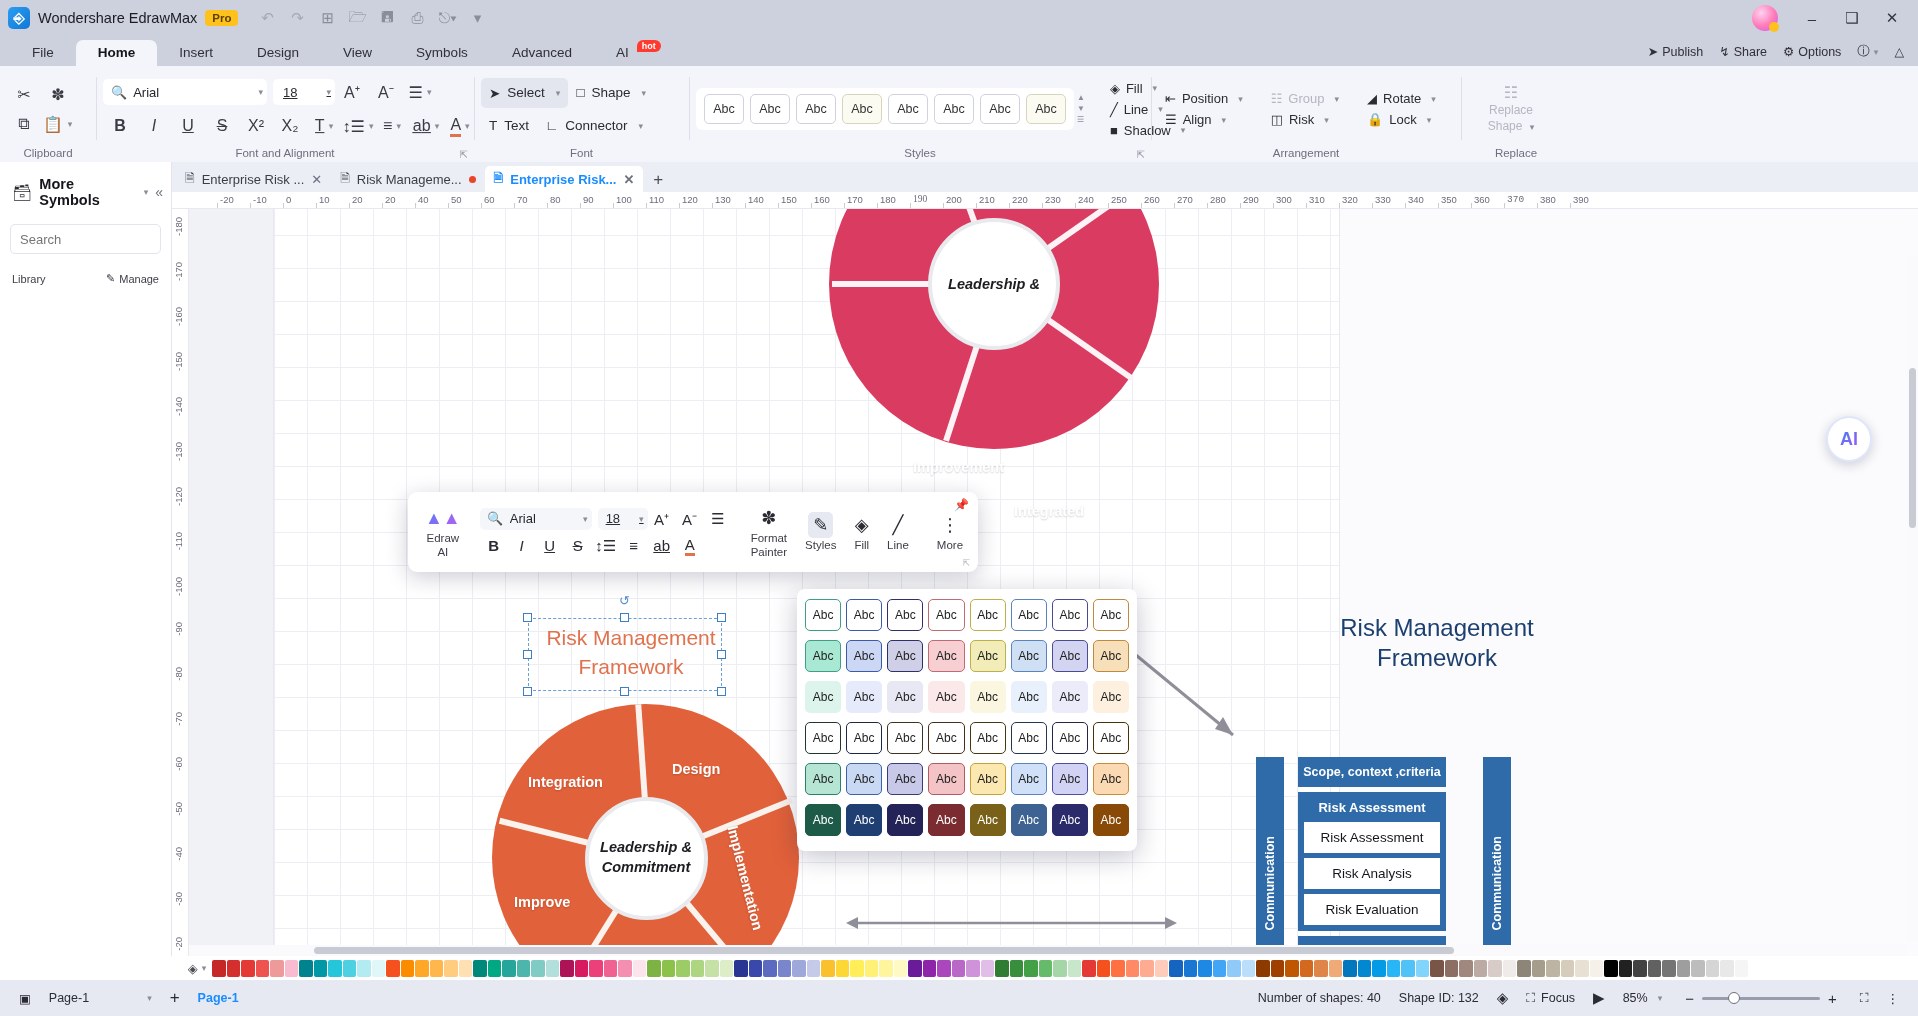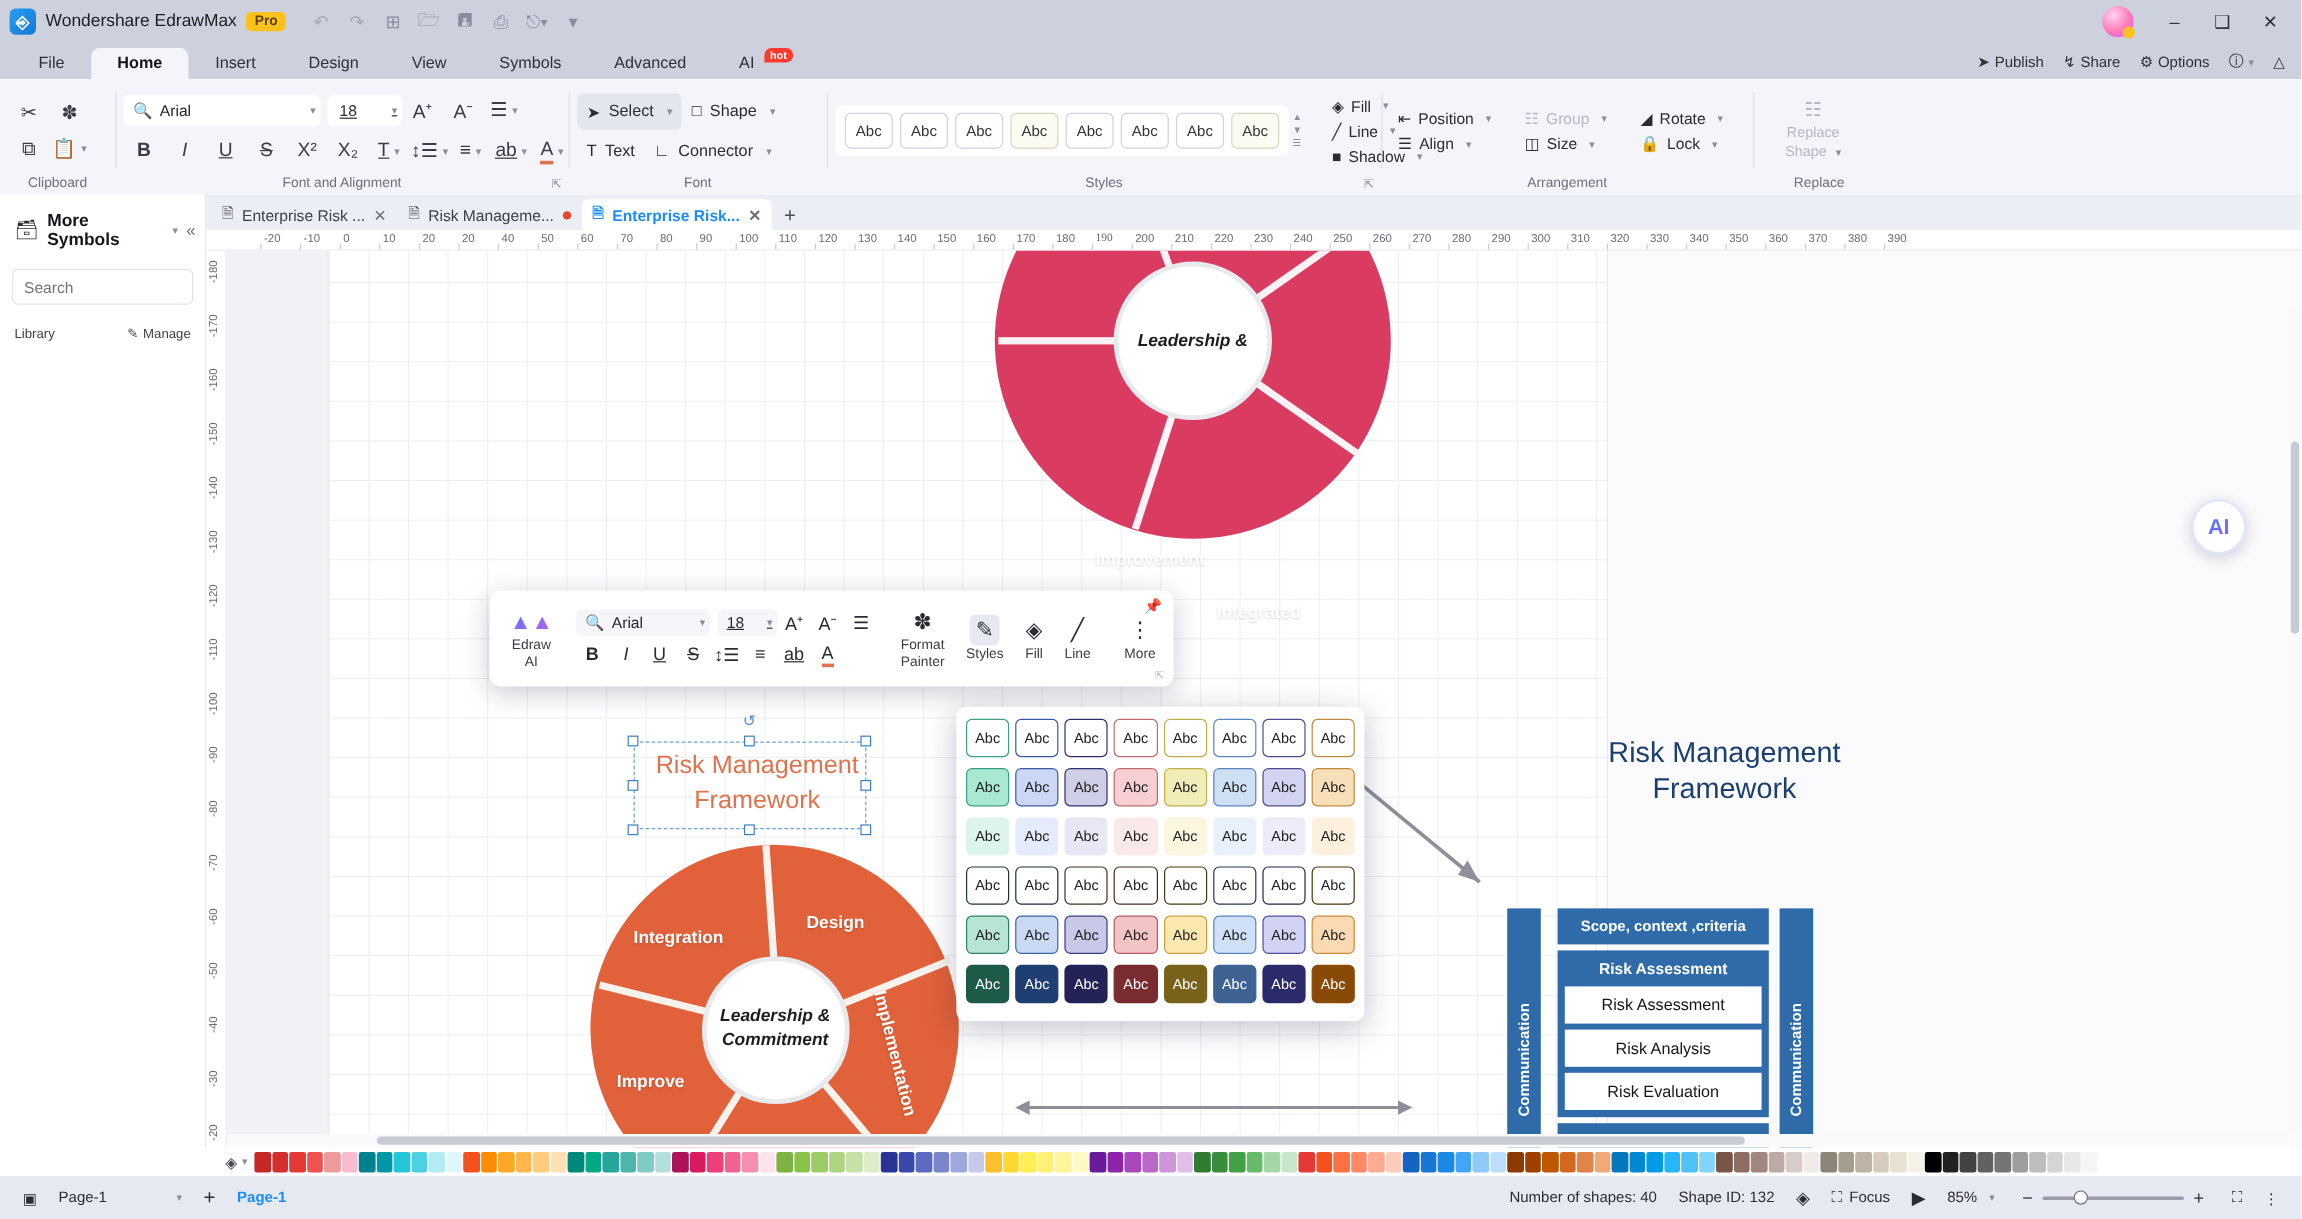--- a/index.html
+++ b/index.html
@@ -211,21 +211,21 @@
   
   .rtitle { position:absolute; left: 1118px; top: 404px; width: 260px; text-align:center;
             font-size:24px; color:#1b3f6f; line-height: 1.25; }
 
   
   .bfw { position:absolute; left: 1067px; top: 540px; width: 255px; }
   .bcol { position:absolute; top: 8px; width: 28px; height: 252px; background:#2e6ba8;
           color:#fff; font-weight:bold; font-size:12.5px; display:flex; align-items:center;
           justify-content:center; }
   .bcol span { writing-mode: vertical-rl; transform: rotate(180deg); }
-  .bstack { position:absolute; left: 42px; top: 8px; width: 176px; }
+  .bstack { position:absolute; left: 42px; top: 8px; width: 148px; }
   .bbar { background:#2e6ba8; color:#fff; font-weight:bold; font-size:12.5px; text-align:center;
           padding: 8px 4px; margin-bottom: 5px; }
   .bgroup { background:#2e6ba8; padding: 6px; margin-bottom: 5px; }
   .bgroup .ghead { color:#fff; font-weight:bold; font-size:13px; text-align:center; padding: 2px 0 7px; }
   .bitem { background:#fff; color:#15151c; font-size:13.5px; text-align:center; padding: 8px 4px;
            margin-bottom: 5px; }
   .bitem:last-child { margin-bottom: 0; }
 
   .arrow-diag { position:absolute; left: 940px; top: 440px; width: 120px; height: 100px; }
   .arrow-h { position:absolute; left: 655px; top: 705px; width: 335px; height: 18px; }
@@ -507,21 +507,21 @@
           </div>
         </div>
         <div class="menu-stack">
           <div class="mini-item disabled">
             <span>☷</span>
             <span>Group</span>
             <span class="caret">▾</span>
           </div>
           <div class="mini-item">
             <span>◫</span>
-            <span>Size</span>
+            <span>Risk</span>
             <span class="caret">▾</span>
           </div>
         </div>
         <div class="menu-stack">
           <div class="mini-item">
             <span>◢</span>
             <span>Rotate</span>
             <span class="caret">▾</span>
           </div>
           <div class="mini-item">
@@ -665,21 +665,21 @@
             <div class="tk" style="left: 1170px;">320</div>
             <div class="tl" style="left: 1167px;"></div>
             <div class="tk" style="left: 1203px;">330</div>
             <div class="tl" style="left: 1200px;"></div>
             <div class="tk" style="left: 1236px; text-align: right;">340</div>
             <div class="tl" style="left: 1233px;"></div>
             <div class="tk" style="left: 1269px;">350</div>
             <div class="tl" style="left: 1266px;"></div>
             <div class="tk" style="left: 1302px;">360</div>
             <div class="tl" style="left: 1299px;"></div>
-            <div class="tk" style="left: 1335px;">370</div>
+            <div class="tk" style="left: 1335px; font-family: Liberation Mono, monospace;">370</div>
             <div class="tl" style="left: 1332px;"></div>
             <div class="tk" style="left: 1368px;">380</div>
             <div class="tl" style="left: 1365px;"></div>
             <div class="tk" style="left: 1401px;">390</div>
             <div class="tl" style="left: 1398px;"></div>
           </div>
         <div class="canvasrow">
           <div class="vruler" id="vruler">
               <div class="tk" style="top: 8px;">-180</div>
               <div class="tk" style="top: 53px;">-170</div>

